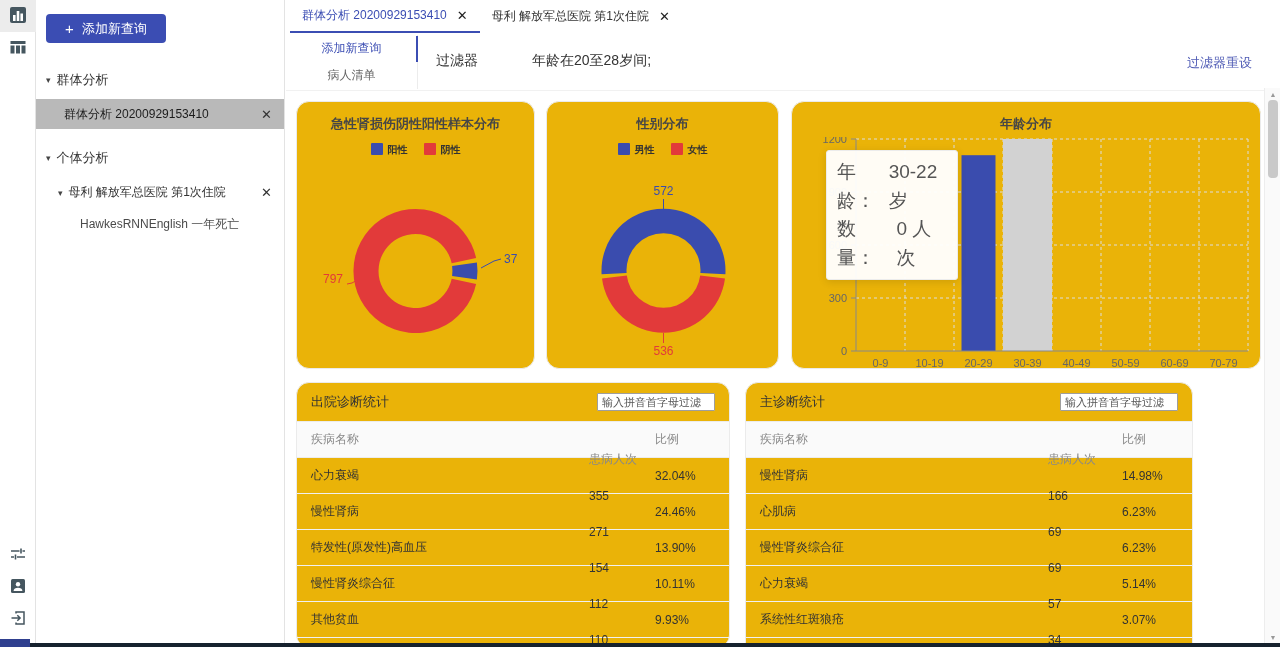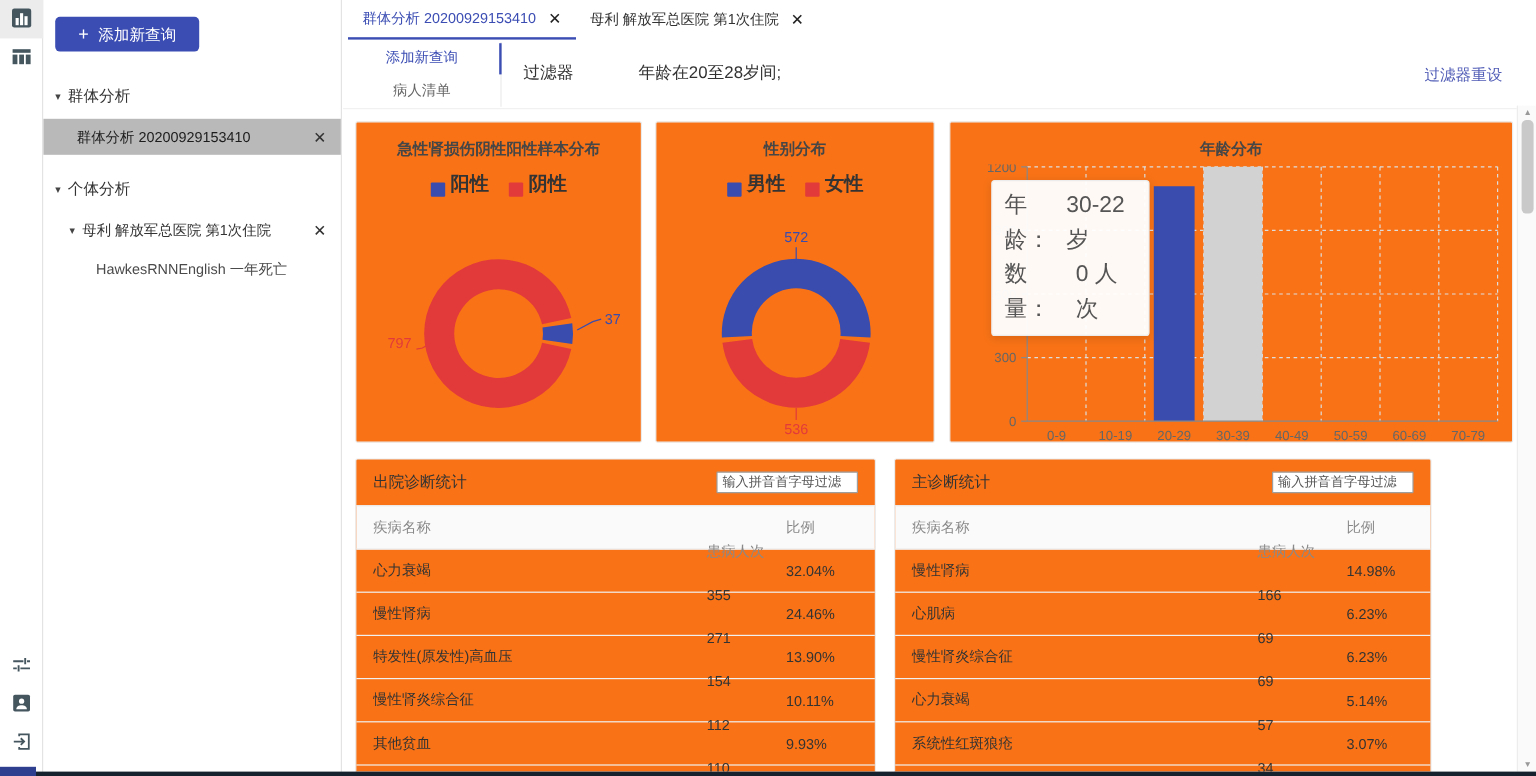--- a/index.html
+++ b/index.html
@@ -48,30 +48,30 @@
   .subtab { height:27px; display:flex; align-items:center; justify-content:center;
     font-size:12px; color:#666; cursor:pointer; }
   .subtab.active { color:#3b4db3; }
   .subtab-ink { position:absolute; right:-1px; top:1px; width:2px; height:26px; background:#3b4db3; }
   .filter-label { position:absolute; left:150px; top:19px; font-size:14px; color:#333; }
   .filter-value { position:absolute; left:246px; top:19px; font-size:14px; color:#333; }
   .reset-link { position:absolute; right:28px; top:21px; font-size:13px; color:#4f5bb5; cursor:pointer; }
 
   .content { position:absolute; top:90px; left:0; right:16px; bottom:4px; overflow:hidden;
     border-top:1px solid #f1f1f1; background:#fff; }
-  .card { position:absolute; background:#f97316; border:1px solid #ebebeb; border-radius:2px; }
+  .card { position:absolute; background:#eab308; border:1px solid #ebebeb; border-radius:13px; }
   .c1 { left:10px; top:10px;  width:239px; height:268px; }
   .c2 { left:260px; top:10px; width:233px; height:268px; }
   .c3 { left:505px; top:10px; width:470px; height:268px; }
   .c4 { left:10px; top:291px; width:434px; height:266px; }
   .c5 { left:459px; top:291px; width:448px; height:318px; }
 
   .chart-title { text-align:center; font-size:13px; font-weight:600; color:#464646; margin-top:13px; }
   .legend { display:flex; justify-content:center; gap:16px; margin-top:10px; }
-  .legend-item { display:flex; align-items:flex-end; gap:5px; font-size:16px; font-weight:600;
+  .legend-item { display:flex; align-items:flex-start; gap:5px; font-size:10px; font-weight:600;
     color:#333; cursor:pointer; }
   .swatch { width:12px; height:12px; border-radius:1px; }
 
   .tooltip { position:absolute; left:34px; top:48px; width:132px; background:rgba(255,255,255,0.96);
     border:1px solid #ececec; box-shadow:0 2px 8px rgba(0,0,0,0.12); border-radius:3px;
     padding:7px 10px; font-size:19px; color:#555; z-index:3; }
   .tooltip .row { display:flex; gap:6px; line-height:1.5; }
 
   
   .tbl-head { height:38px; display:flex; align-items:center; justify-content:space-between;

